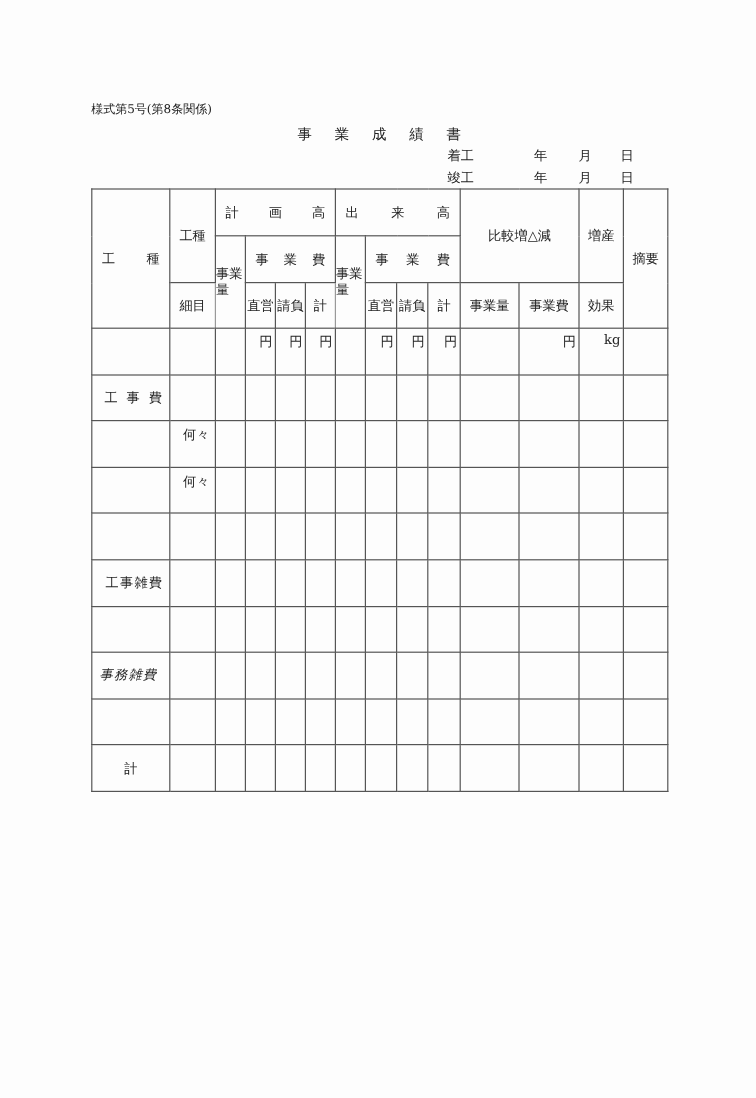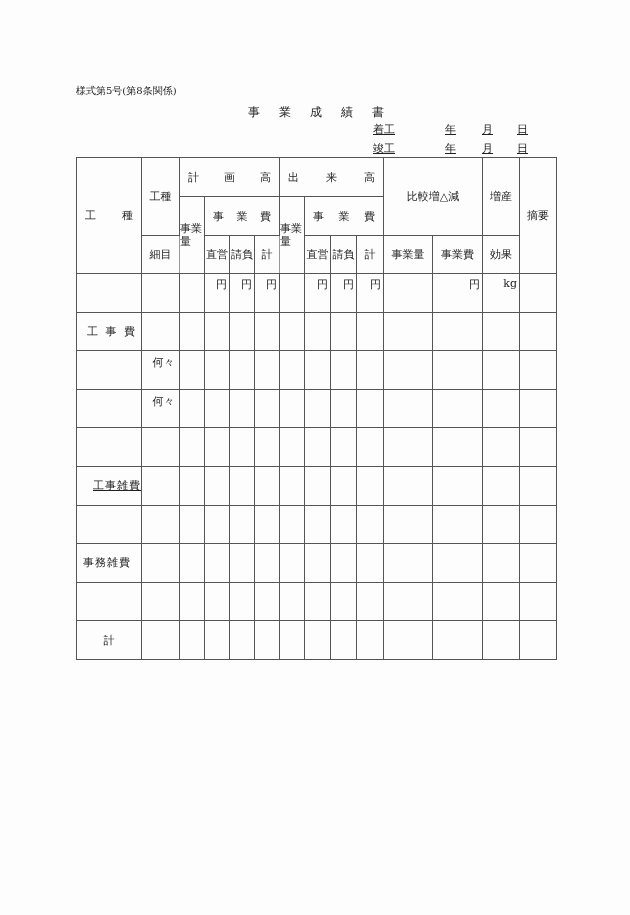--- a/index.html
+++ b/index.html
@@ -2,21 +2,21 @@
 <html><head>
 <meta charset="utf-8">
 <style>
   html, body { margin: 0; padding: 0; background: #fdfdfd; }
   body { width: 630px; height: 915px; position: relative; overflow: hidden;
          font-family: "DejaVu Serif", "Liberation Serif", serif; color: #222; font-size: 11px; }
   .abs { position: absolute; white-space: nowrap; }
   #form-label { left: 76px; top: 84px; font-size: 10px; text-align: center; }
   #doc-title { left: 248px; top: 104px; font-size: 12px; letter-spacing: 19px; }
   .date-line { left: 373px; font-size: 11px; }
-  .date-line span { position: absolute; text-decoration: underline; }
+  .date-line span { position: absolute; }
   table { position: absolute; left: 76px; top: 157px; border-collapse: collapse; table-layout: fixed; }
   td { border: 1px solid #555; padding: 0; font-size: 11px; text-align: center; vertical-align: middle; overflow: hidden; }
   td.gray-l { border-left: 1.5px solid #999; }
   .spaced { display: flex; justify-content: space-between; padding: 0 8px; }
   .tl { text-align: center; vertical-align: top; padding: 4px 0 0 6px; }
   .unit { text-align: right; vertical-align: top; padding: 3px 2px 0 0; }
 </style>
 </head>
 <body>
 
@@ -186,52 +186,52 @@
         <td class="gray-l"></td>
         <td></td>
         <td></td>
         <td></td>
         <td></td>
         <td></td>
         <td></td>
         <td></td>
       </tr>
       <tr style="height: 38.6px;">
-        <td style="text-align: right; padding-left: 6px; letter-spacing: 1px; text-decoration: underline;">工事雑費</td>
-        <td class="tl"></td>
-        <td class="gray-l"></td>
-        <td></td>
-        <td></td>
-        <td></td>
-        <td class="gray-l"></td>
-        <td></td>
-        <td></td>
-        <td></td>
-        <td></td>
-        <td></td>
-        <td></td>
-        <td></td>
-      </tr>
-      <tr style="height: 38.6px;">
-        <td></td>
-        <td class="tl"></td>
-        <td class="gray-l"></td>
-        <td></td>
-        <td></td>
-        <td></td>
-        <td class="gray-l"></td>
-        <td></td>
-        <td></td>
-        <td></td>
-        <td></td>
-        <td></td>
-        <td></td>
-        <td></td>
-      </tr>
-      <tr style="height: 38.6px;">
+        <td style="text-align: center; padding-left: 6px; letter-spacing: 1px;">工事雑費</td>
+        <td class="tl"></td>
+        <td class="gray-l"></td>
+        <td></td>
+        <td></td>
+        <td></td>
+        <td class="gray-l"></td>
+        <td></td>
+        <td></td>
+        <td></td>
+        <td></td>
+        <td></td>
+        <td></td>
+        <td></td>
+      </tr>
+      <tr style="height: 38.6px;">
+        <td></td>
+        <td class="tl"></td>
+        <td class="gray-l"></td>
+        <td></td>
+        <td></td>
+        <td></td>
+        <td class="gray-l"></td>
+        <td></td>
+        <td></td>
+        <td></td>
+        <td></td>
+        <td></td>
+        <td></td>
+        <td></td>
+      </tr>
+      <tr style="height: 38.6px; font-style: italic;">
         <td style="text-align: left; padding-left: 6px; letter-spacing: 1px;">事務雑費</td>
         <td class="tl"></td>
         <td class="gray-l"></td>
         <td></td>
         <td></td>
         <td></td>
         <td class="gray-l"></td>
         <td></td>
         <td></td>
         <td></td>

